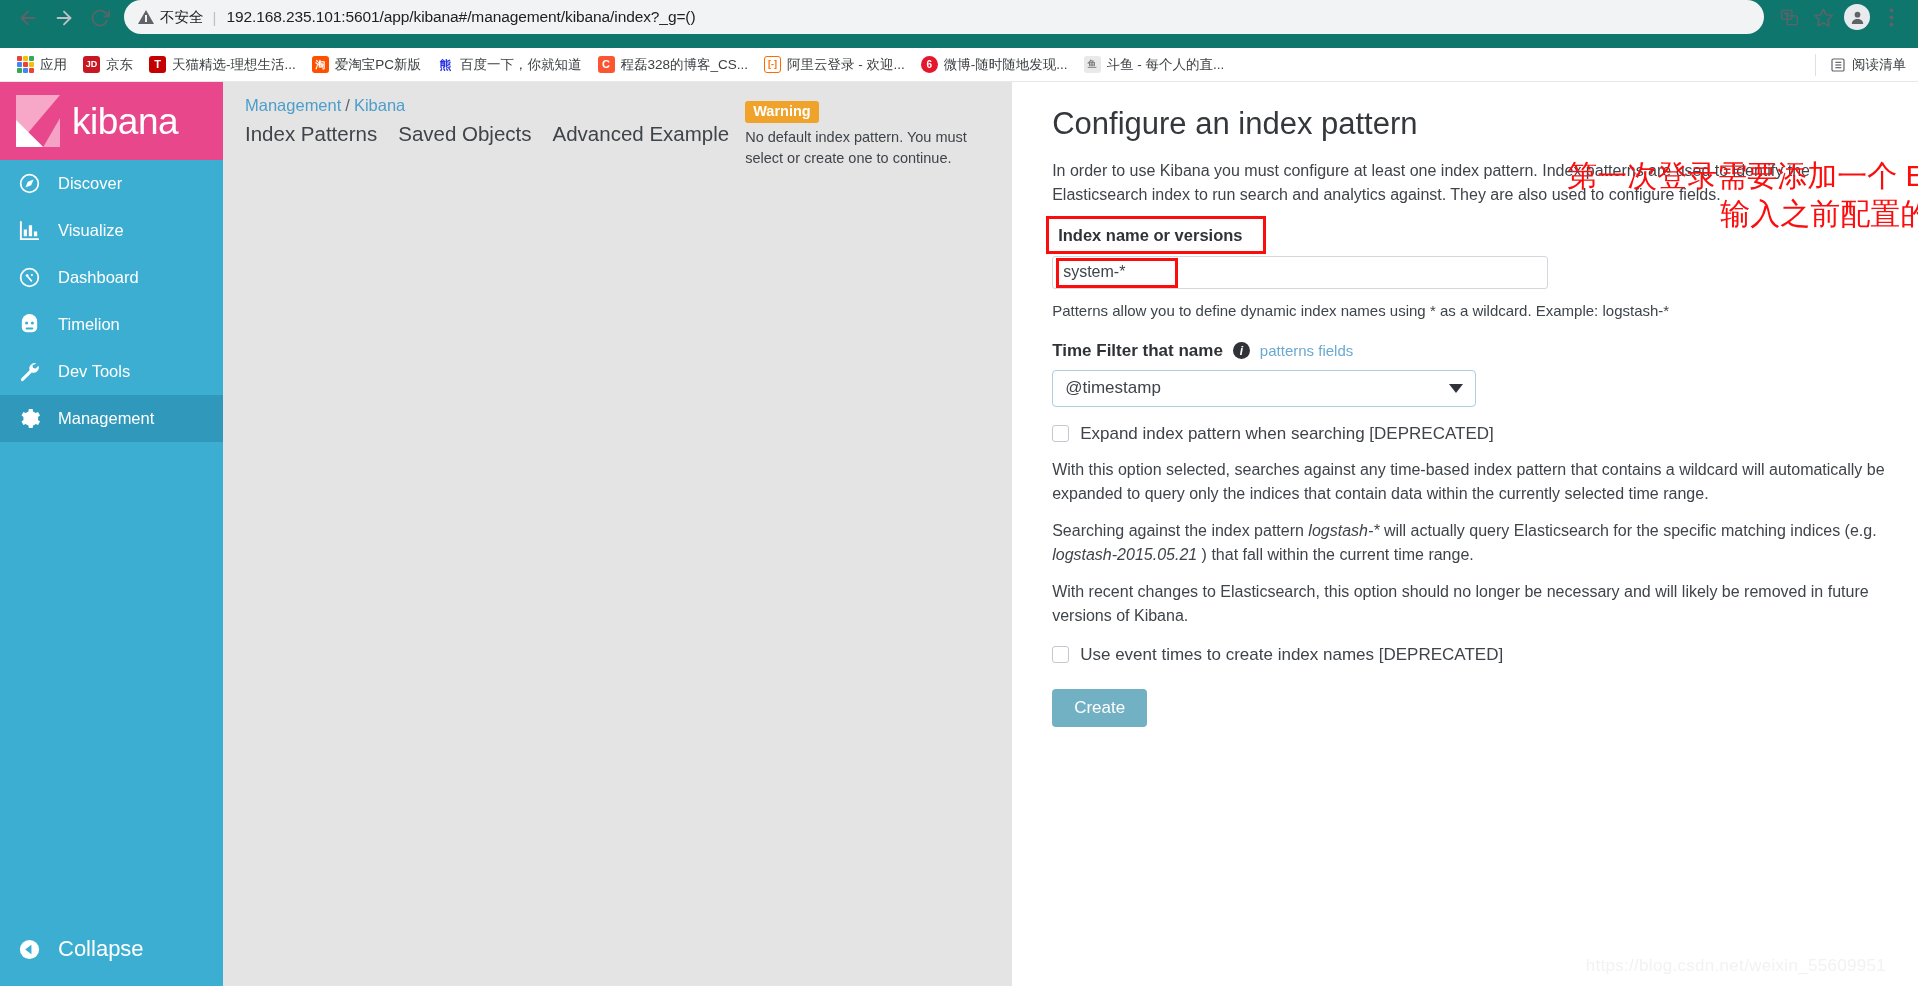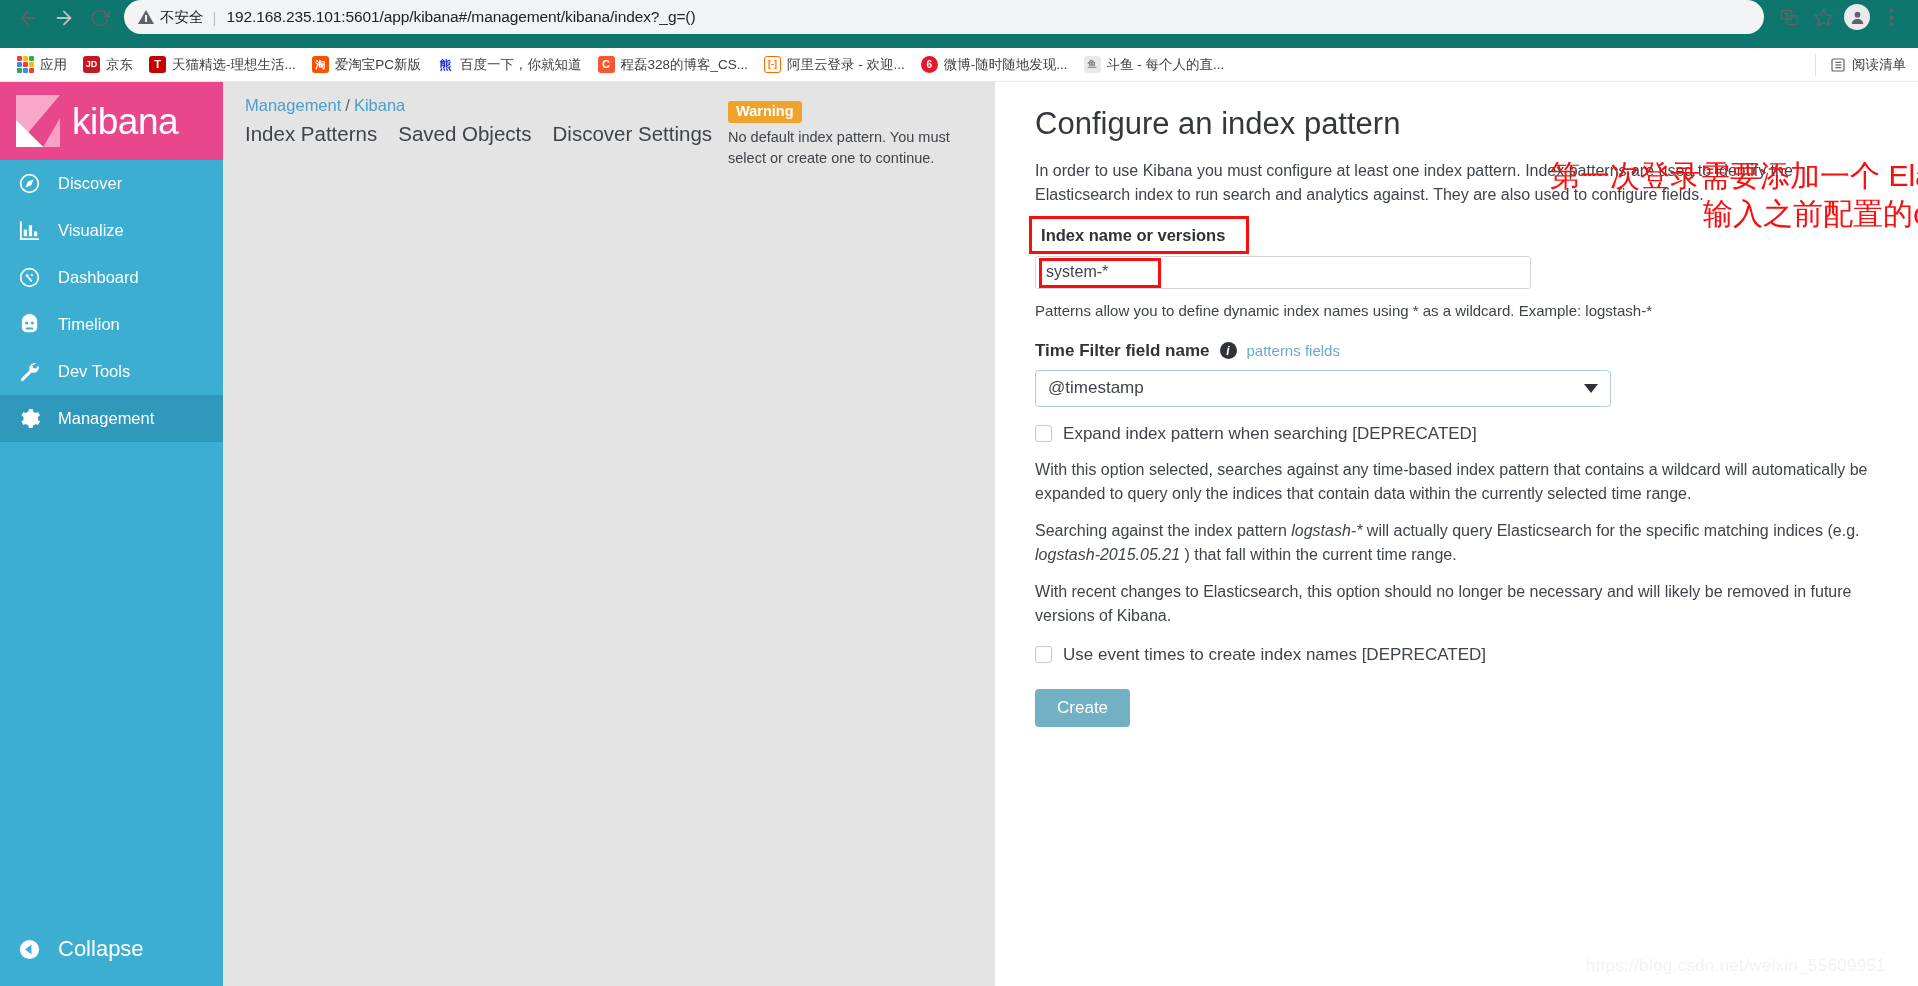--- a/index.html
+++ b/index.html
@@ -382,21 +382,21 @@
     display: flex; align-items: center; justify-content: center;
     font-style: italic;
     line-height: 1;
   }
   #refresh-fields-link {
     font-size: 15px;
     color: #6aa9d0;
   }
   #time-select-wrap {
     margin-top: 9px;
-    width: 576px;
+    width: 424px;
     height: 37px;
     border: 1px solid #a9cfe0;
     border-radius: 4px;
     display: flex;
     align-items: center;
     padding: 0 12px;
     justify-content: space-between;
     background: #fff;
   }
   #time-select-value { font-size: 17px; color: #3f444a; }
@@ -690,21 +690,21 @@
 
   <div id="content-area">
 
     <div id="header-band">
       <div id="breadcrumb">
         <span>Management</span><span class="sep">/</span><span>Kibana</span>
       </div>
       <div id="tab-strip">
         <span class="tab">Index Patterns</span>
         <span class="tab">Saved Objects</span>
-        <span class="tab">Discover Settings</span>
+        <span class="tab">Advanced Example</span>
       </div>
     </div>
 
     <div id="body-row">
 
       <div id="warn-col">
         <span id="warning-badge">Warning</span>
         <div id="warning-text">No default index pattern. You must select or create one to continue.</div>
       </div>
 
@@ -718,21 +718,21 @@
         </div>
 
         <div id="index-field-wrap">
           <input id="index-input" value="system-*" style="">
           <span class="red-box" style="left:4px;top:2px;width:122px;height:30px;"></span>
         </div>
 
         <p id="hint-para">Patterns allow you to define dynamic index names using * as a wildcard. Example: logstash-*</p>
 
         <div id="time-filter-row">
-          <span id="time-filter-label">Time Filter field name</span>
+          <span id="time-filter-label">Time Filter that name</span>
           <span class="info-dot">i</span>
           <span id="refresh-fields-link">patterns fields</span>
         </div>
 
         <div id="time-select-wrap">
           <span id="time-select-value">@timestamp</span>
           <span class="caret-down"></span>
         </div>
 
         <div class="chk-row">

